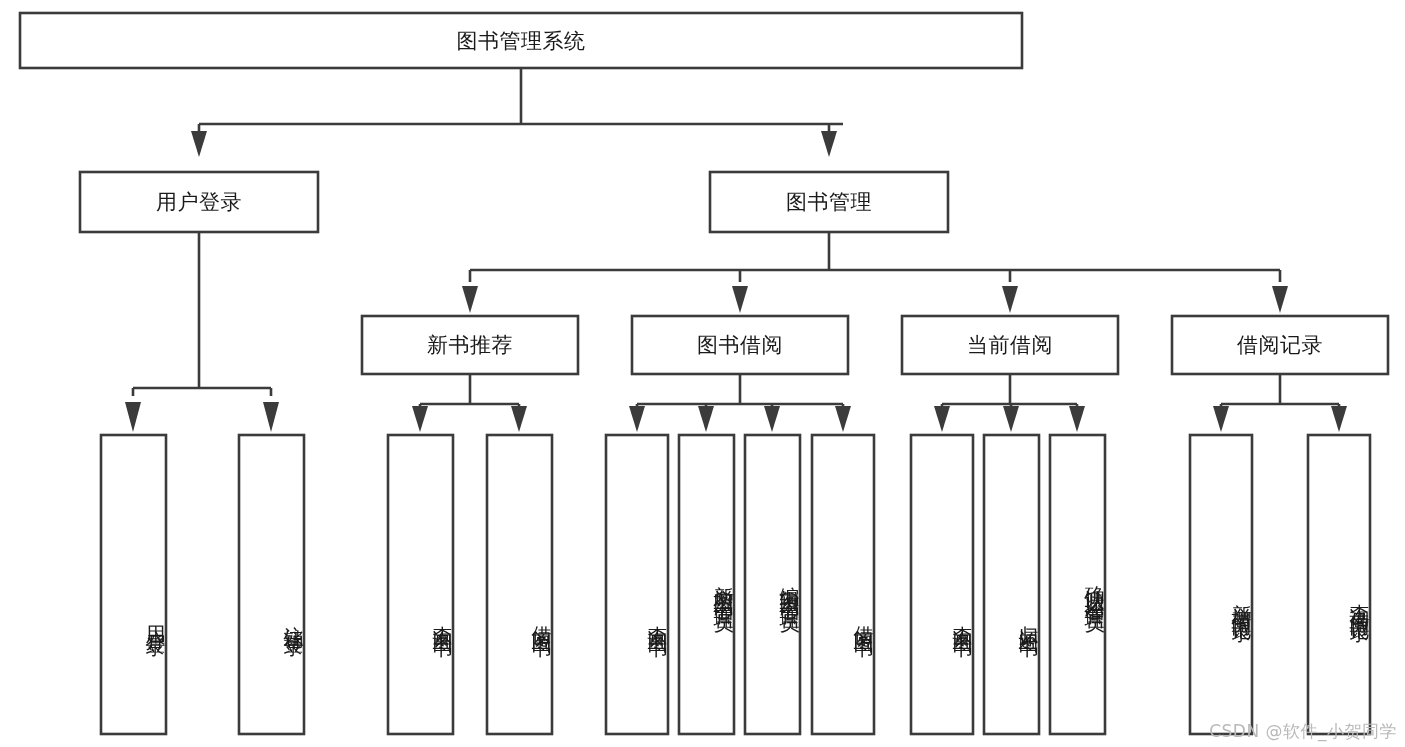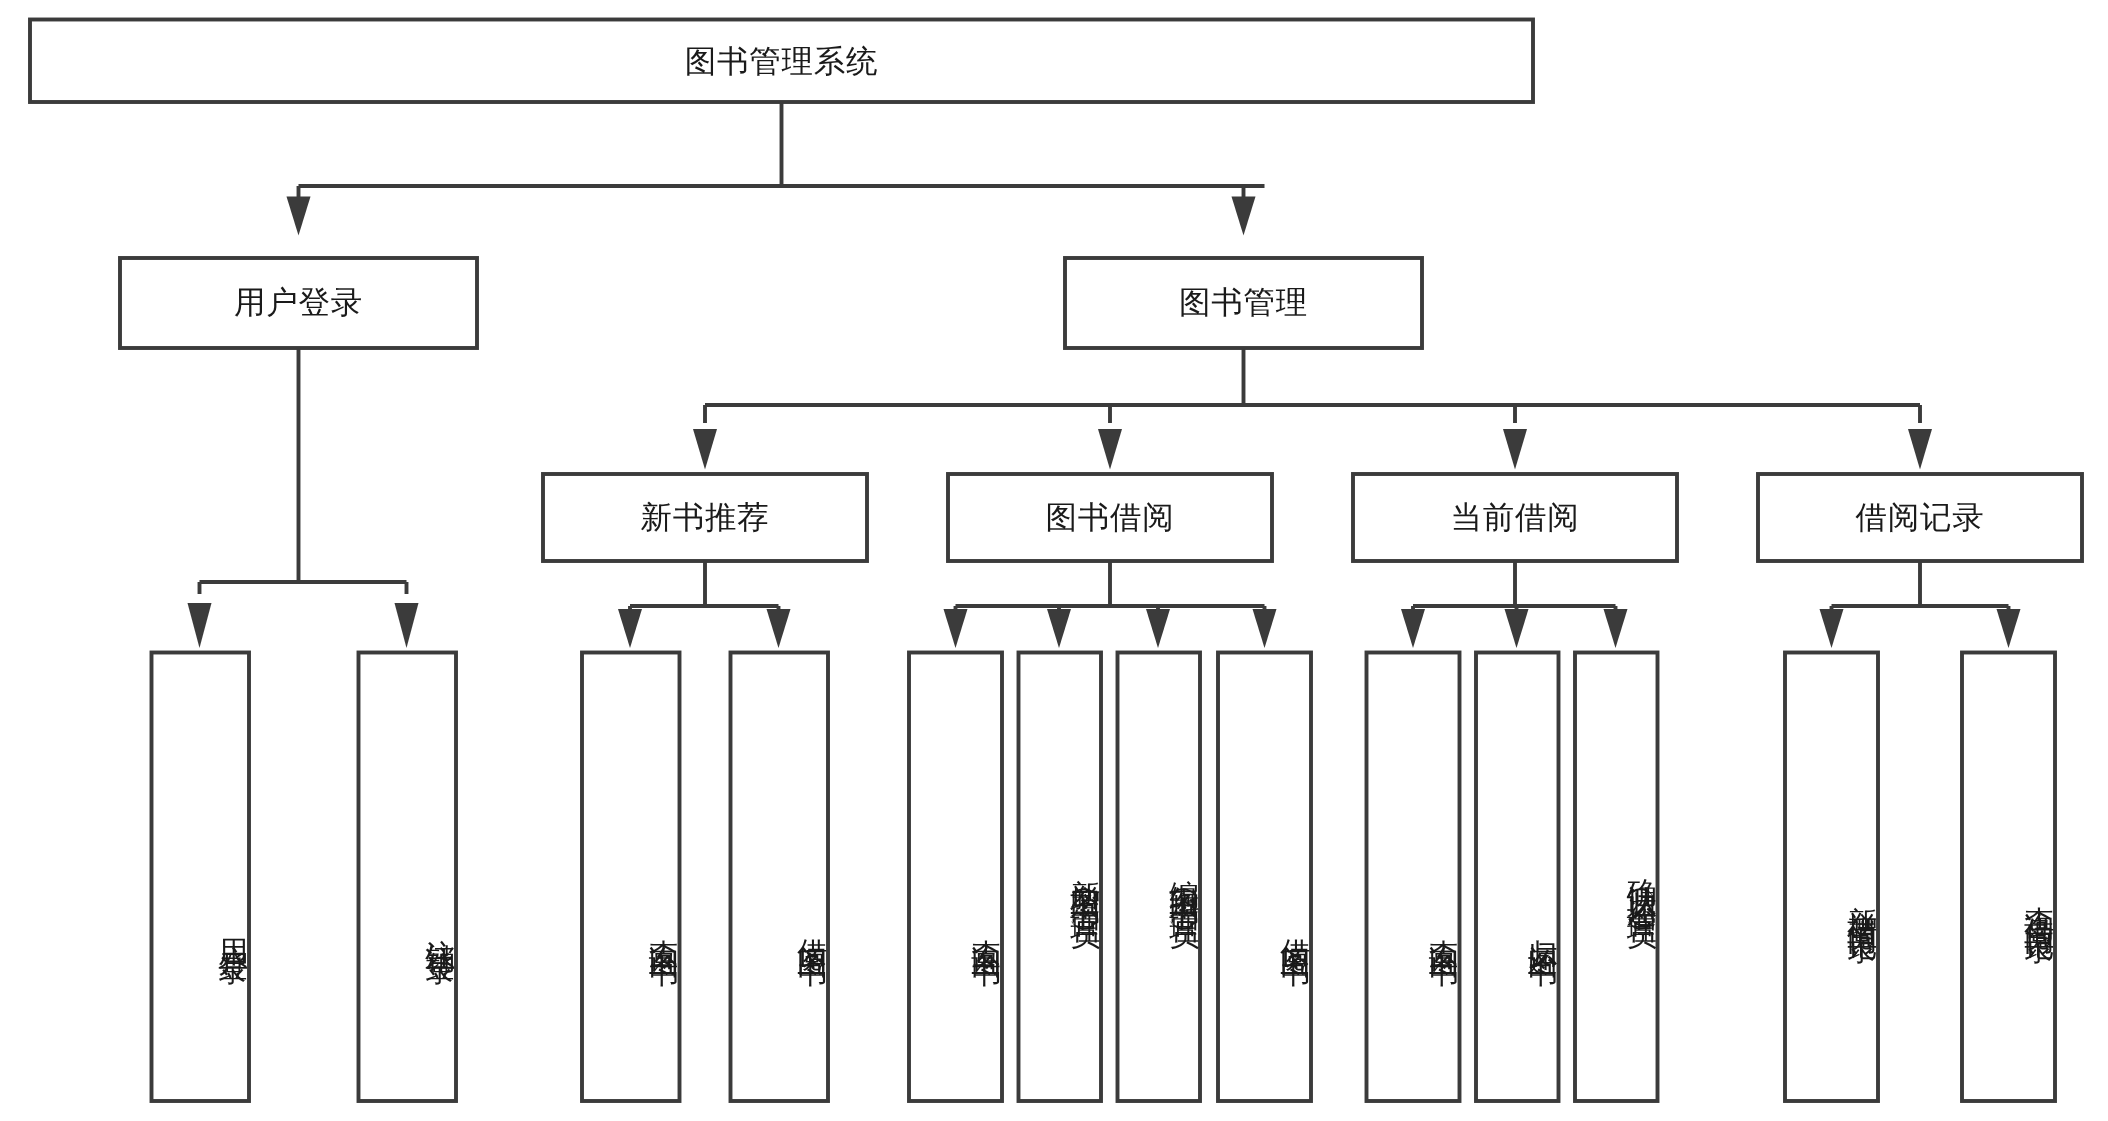--- a/index.html
+++ b/index.html
@@ -212,14 +212,15 @@
   <div class="leaf-label" style="left:606px;  top:505px; width:62px; height:225px;">查询图书</div>
   <div class="leaf-label" style="left:679px;  top:443px; width:55px; height:290px;">新增图书（管理员）</div>
   <div class="leaf-label" style="left:745px;  top:443px; width:55px; height:290px;">编辑图书（管理员）</div>
   <div class="leaf-label" style="left:812px;  top:505px; width:62px; height:225px;">借阅图书</div>
   <div class="leaf-label" style="left:911px;  top:505px; width:62px; height:225px;">查询图书</div>
   <div class="leaf-label" style="left:984px;  top:505px; width:55px; height:225px;">归还图书</div>
   <div class="leaf-label" style="left:1050px; top:443px; width:55px; height:290px;">确认归还（管理员）</div>
   <div class="leaf-label" style="left:1190px; top:470px; width:62px; height:260px;">新增借阅记录</div>
   <div class="leaf-label" style="left:1308px; top:470px; width:62px; height:260px;">查询借阅记录</div>
 
+  <div class="watermark">CSDN @软件_小贺同学</div>
 
 </div>
 
 </body></html>

